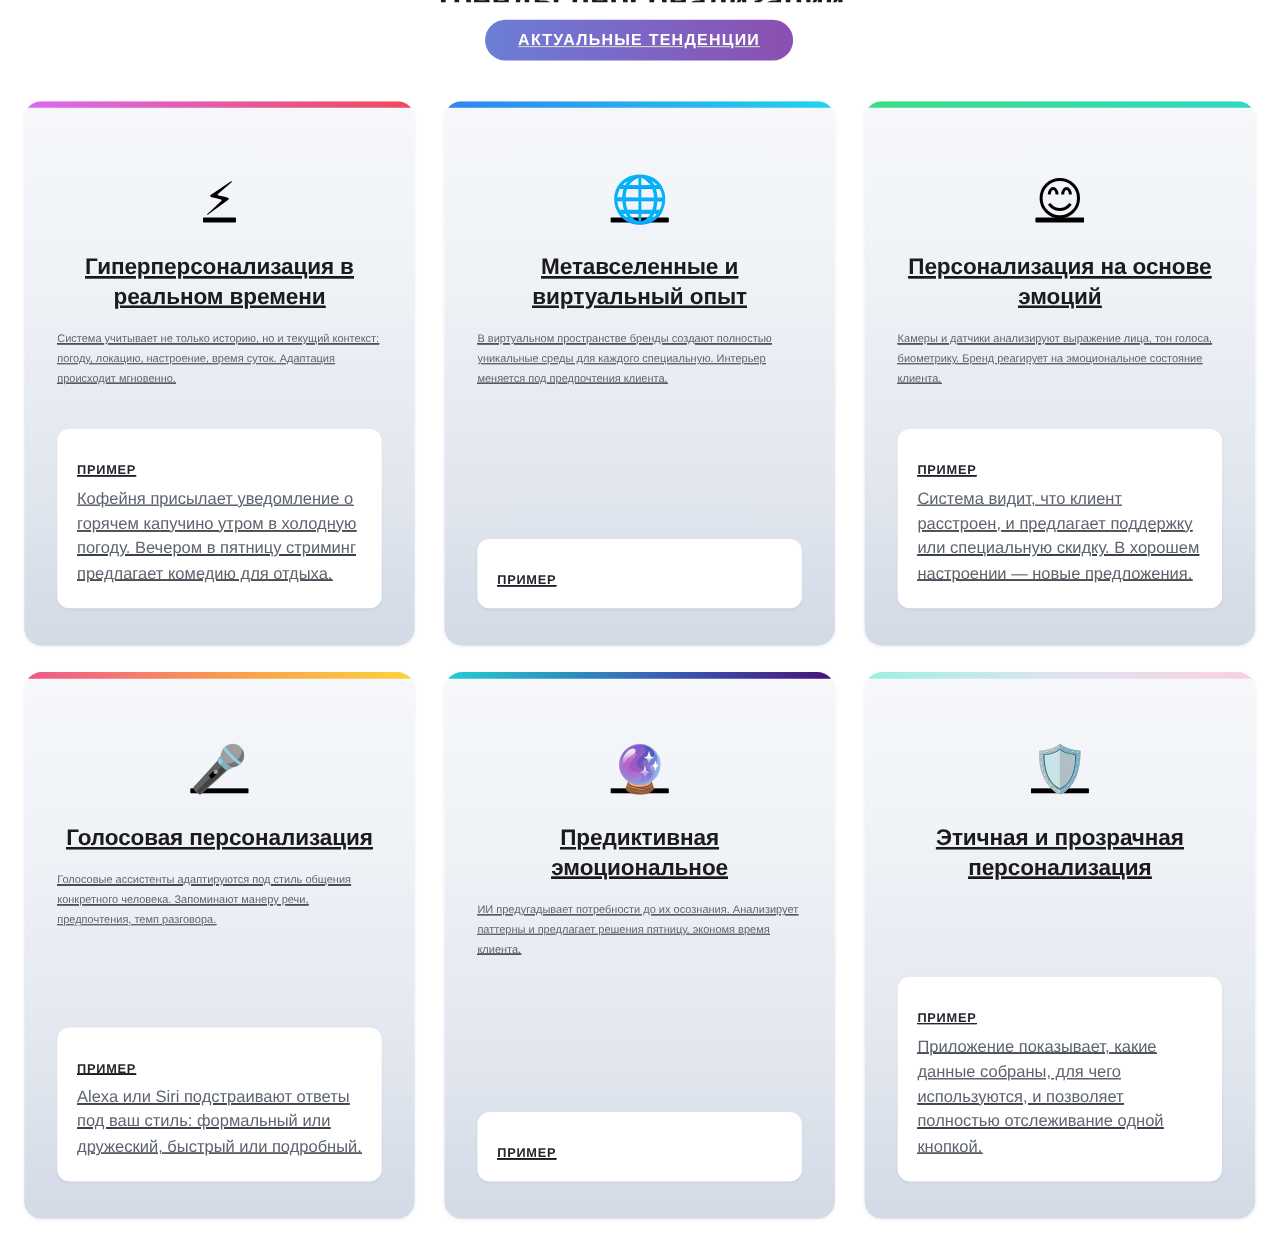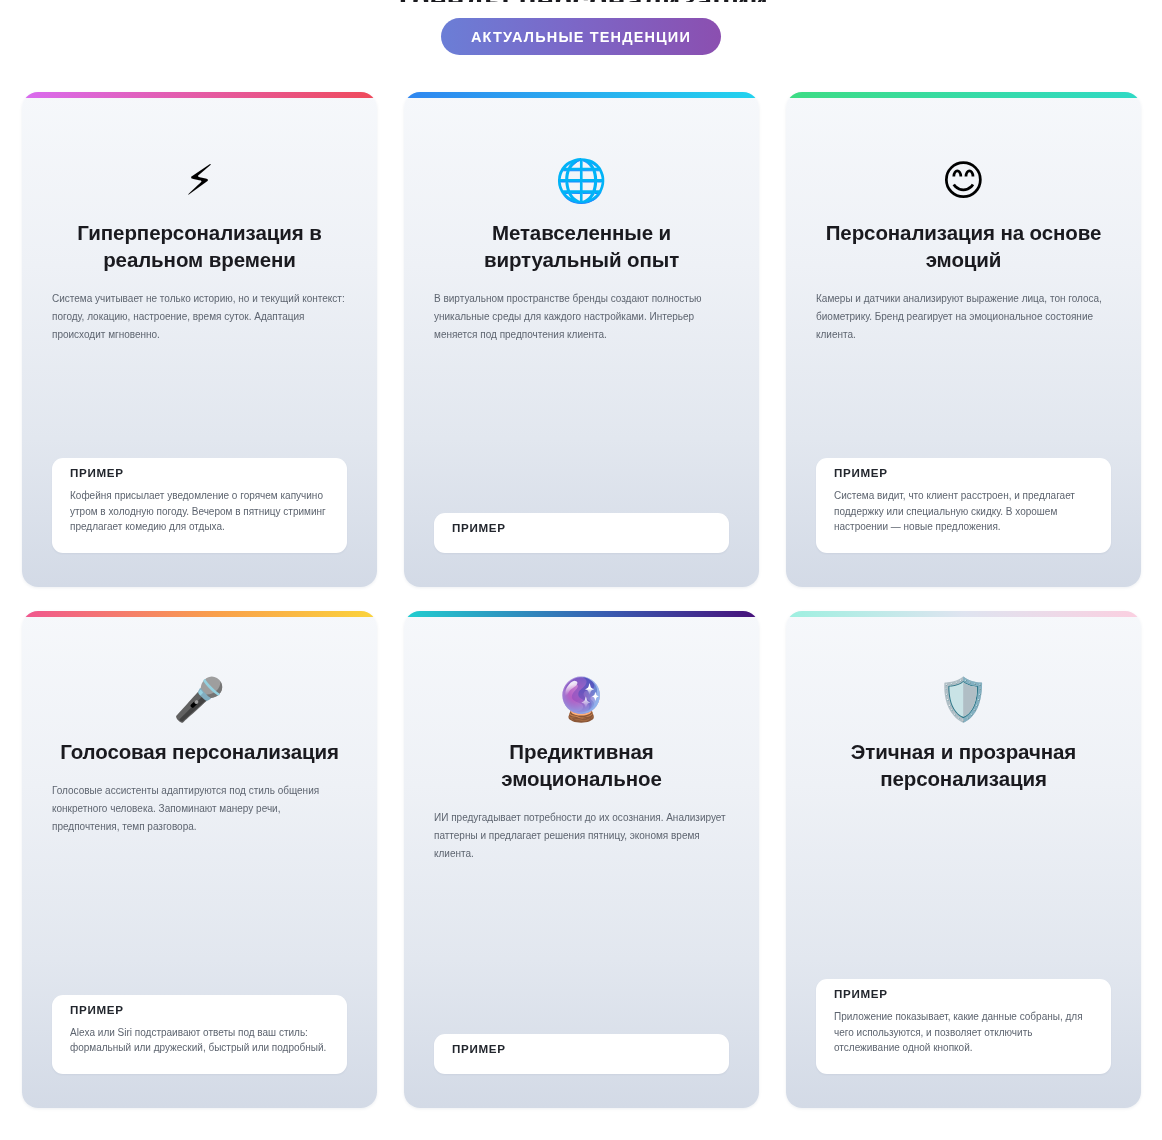--- a/index.html
+++ b/index.html
@@ -1,15 +1,15 @@
 <!DOCTYPE html>
 <html lang="ru"><head>
 <meta charset="utf-8">
 <style>
-  * { box-sizing: border-box; margin: 0; padding: 0; }
+  * { box-sizing: border-box; margin: 0; padding: 0; text-decoration: underline; }
 
   html, body {
     width: 1162px;
     height: 1140px;
     background: #ffffff;
     font-family: "Liberation Sans", "DejaVu Sans", sans-serif;
     overflow: hidden;
   }
 
   .page {
@@ -90,21 +90,21 @@
     font-size: 42px;
     line-height: 1;
     height: 52px;
     display: flex;
     align-items: center;
     justify-content: center;
     font-family: "DejaVu Sans", "Liberation Sans", sans-serif;
   }
 
   .card-title {
-    margin-top: 12px;
+    margin-top: 22px;
     font-size: 20.5px;
     font-weight: bold;
     line-height: 1.32;
     color: #1a1a1f;
     text-align: center;
     letter-spacing: -0.1px;
     max-width: 290px;
   }
 
   .card-desc {
@@ -115,35 +115,35 @@
     text-align: left;
     width: 100%;
   }
 
   
   .example-box {
     margin-top: 21px;
     width: 100%;
     background: #ffffff;
     border-radius: 11px;
-    padding: 8px 18px 19px 18px;
+    padding: 31px 18px 19px 18px;
     box-shadow: 0 1px 2px rgba(70, 85, 115, 0.07);
   }
 
   .example-label {
     font-size: 11.6px;
     font-weight: bold;
     letter-spacing: 0.7px;
     color: #22262d;
     text-transform: uppercase;
   }
 
   .example-text {
     margin-top: 9px;
-    font-size: 10px;
+    font-size: 15px;
     line-height: 1.52;
     color: #5d646f;
   }
 
   .spacer { flex: 1 1 auto; }
 
   
   .clipped-heading {
     position: absolute;
     top: -16px;
@@ -181,21 +181,21 @@
       <div class="example-box">
         <div class="example-label">ПРИМЕР</div>
         <div class="example-text">Кофейня присылает уведомление о горячем капучино утром в холодную погоду. Вечером в пятницу стриминг предлагает комедию для отдыха.</div>
       </div>
     </div>
 
     <div class="card card-row-1">
       <div class="accent-bar" style="background:linear-gradient(90deg,#2f86f0 0%,#22d3ee 100%);"></div>
       <div class="card-icon">🌐</div>
       <div class="card-title">Метавселенные и виртуальный опыт</div>
-      <div class="card-desc">В виртуальном пространстве бренды создают полностью уникальные среды для каждого настройками. Интерьер меняется под предпочтения клиента.</div>
+      <div class="card-desc">В виртуальном пространстве бренды создают полностью уникальные среды для каждого специальную. Интерьер меняется под предпочтения клиента.</div>
       <div class="spacer"></div>
       <div class="example-box">
         <div class="example-label">ПРИМЕР</div>
       </div>
     </div>
 
     <div class="card card-row-1">
       <div class="accent-bar" style="background:linear-gradient(90deg,#3ddc84 0%,#2fd9c5 100%);"></div>
       <div class="card-icon">😊</div>
       <div class="card-title">Персонализация на основе эмоций</div>
@@ -230,18 +230,18 @@
       </div>
     </div>
 
     <div class="card card-row-2">
       <div class="accent-bar" style="background:linear-gradient(90deg,#9df0e0 0%,#dfe4f0 50%,#fbcfe0 100%);"></div>
       <div class="card-icon">🛡️</div>
       <div class="card-title">Этичная и прозрачная персонализация</div>
       <div class="spacer"></div>
       <div class="example-box">
         <div class="example-label">ПРИМЕР</div>
-        <div class="example-text">Приложение показывает, какие данные собраны, для чего используются, и позволяет отключить отслеживание одной кнопкой.</div>
+        <div class="example-text">Приложение показывает, какие данные собраны, для чего используются, и позволяет полностью отслеживание одной кнопкой.</div>
       </div>
     </div>
 
   </div>
 </div>
 
 </body></html>

